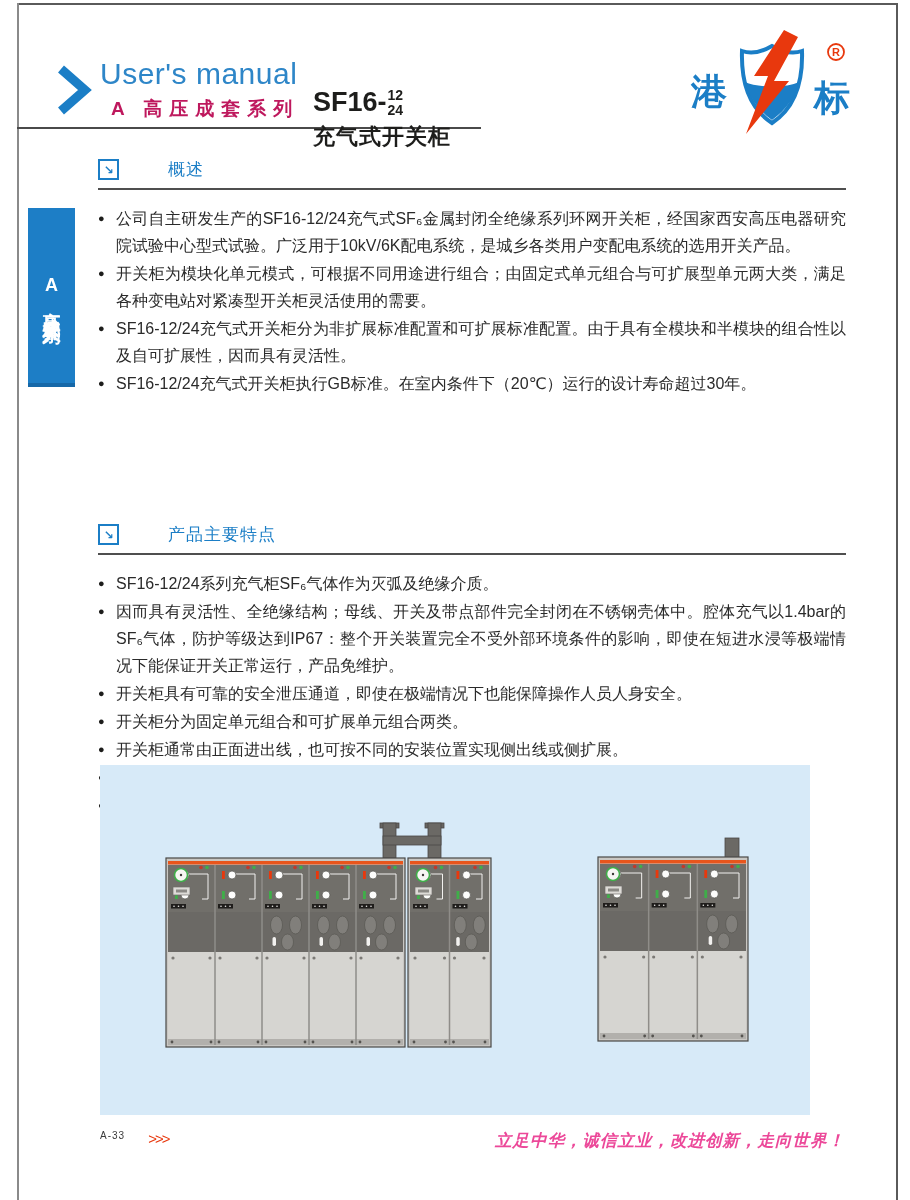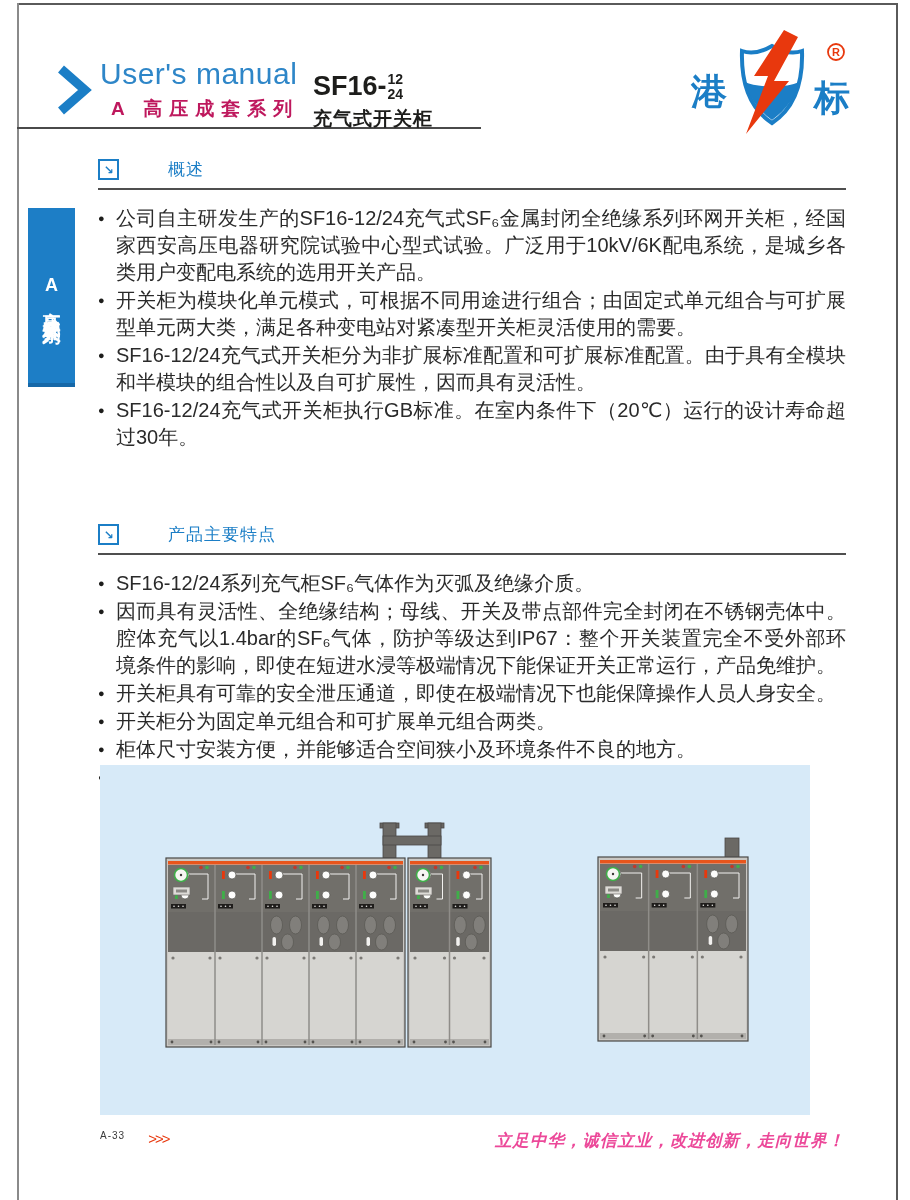--- a/index.html
+++ b/index.html
@@ -11,43 +11,43 @@
   
   .frame-top{position:absolute;left:17px;top:3px;width:880px;height:2px;background:#5a5a5a;}
   .frame-left{position:absolute;left:17px;top:3px;width:2px;height:1197px;background:#8a8a8a;}
   .frame-right{position:absolute;left:896px;top:3px;width:2px;height:1197px;background:#5a5a5a;}
 
   
   .chevron{position:absolute;left:56px;top:62px;}
   .manual-title{position:absolute;left:100px;top:57px;font-size:30px;color:#2e86c8;letter-spacing:0.5px;}
   .series-label{position:absolute;left:111px;top:96px;font-size:19px;color:#be185d;letter-spacing:7px;font-weight:bold;}
   .header-rule{position:absolute;left:17px;top:127px;width:464px;height:2px;background:#4a4a4a;}
-  .title-block{position:absolute;left:313px;top:72px;}
+  .title-block{position:absolute;left:313px;top:88px;}
   .model-line{display:flex;align-items:center;font-size:27px;font-weight:bold;color:#1d1d1b;line-height:1;}
   .model-frac{display:inline-flex;flex-direction:column;font-size:14px;font-weight:bold;line-height:1.05;margin-left:1px;}
-  .product-name{font-size:19px;font-weight:bold;color:#1d1d1b;margin-top:5px;letter-spacing:1px;}
+  .product-name{font-size:22px;font-weight:bold;color:#1d1d1b;margin-top:5px;letter-spacing:1px;}
 
   .logo{position:absolute;left:688px;top:30px;}
 
   
   .side-tab{position:absolute;left:28px;top:208px;width:47px;height:175px;background:#1d7ec6;
     display:flex;align-items:center;justify-content:center;border-bottom:4px solid #1668a8;}
   .side-tab span{writing-mode:vertical-rl;text-orientation:upright;color:#ffffff;font-size:18px;
     font-weight:bold;letter-spacing:3px;}
 
   
   .section{position:absolute;left:98px;width:748px;}
   .section-1{top:158px;}
   .section-2{top:523px;}
   .section-head{display:flex;align-items:center;gap:9px;padding-bottom:7px;border-bottom:2px solid #4f4f4f;}
   .section-icon{width:17px;height:17px;border:2px solid #1b7ec6;display:flex;align-items:center;
     justify-content:center;color:#1b7ec6;font-size:12px;line-height:1;font-weight:bold;}
   .section-title{font-size:17px;color:#1b7ec6;letter-spacing:1px;margin-left:40px;}
   .bullets{margin:15px 0 0 0;padding:0;list-style:none;}
-  .bullets li{position:relative;padding-left:18px;font-size:20px;line-height:27px;
+  .bullets li{position:relative;padding-left:18px;font-size:16px;line-height:27px;
     color:#2a2a2a;text-align:justify;margin-bottom:1px;}
   .bullets li::before{content:"●";position:absolute;left:0;top:0;font-size:11px;color:#1d1d1b;}
 
   
   .image-box{position:absolute;left:100px;top:765px;width:710px;height:350px;background:#d7eaf8;}
 
   
   .footer{position:absolute;left:100px;top:1130px;width:745px;height:24px;}
   .page-number{position:absolute;left:0;top:0;font-size:10px;color:#3a3a3a;letter-spacing:1px;}
   .footer-arrows{position:absolute;left:48px;top:0px;font-size:15px;color:#e8380d;letter-spacing:-2px;font-style:italic;}
@@ -116,20 +116,21 @@
 <div class="section section-2">
   <div class="section-head">
     <span class="section-icon">↘</span>
     <span class="section-title">产品主要特点</span>
   </div>
   <ul class="bullets">
     <li>SF16-12/24系列充气柜SF₆气体作为灭弧及绝缘介质。</li>
     <li>因而具有灵活性、全绝缘结构；母线、开关及带点部件完全封闭在不锈钢壳体中。腔体充气以1.4bar的SF₆气体，防护等级达到IP67：整个开关装置完全不受外部环境条件的影响，即使在短进水浸等极端情况下能保证开关正常运行，产品免维护。</li>
     <li>开关柜具有可靠的安全泄压通道，即使在极端情况下也能保障操作人员人身安全。</li>
     <li>开关柜分为固定单元组合和可扩展单元组合两类。</li>
+    <li>开关柜通常由正面进出线，也可按不同的安装位置实现侧出线或侧扩展。</li>
     <li>柜体尺寸安装方便，并能够适合空间狭小及环境条件不良的地方。</li>
     <li>开关柜可模拟用户的不同需求配置电动、远控及监测装置。</li>
   </ul>
 </div>
 
 <div class="image-box">
   <svg id="cabinet-svg" width="710" height="350" viewBox="0 0 710 350">
       <rect x="280" y="58" width="19" height="5" fill="#676561" stroke="#4a4846" stroke-width="0.8"></rect>
       <rect x="283" y="58" width="13" height="35" fill="#6b6965" stroke="#4a4846" stroke-width="0.8"></rect>
       <rect x="325" y="58" width="19" height="5" fill="#676561" stroke="#4a4846" stroke-width="0.8"></rect>

